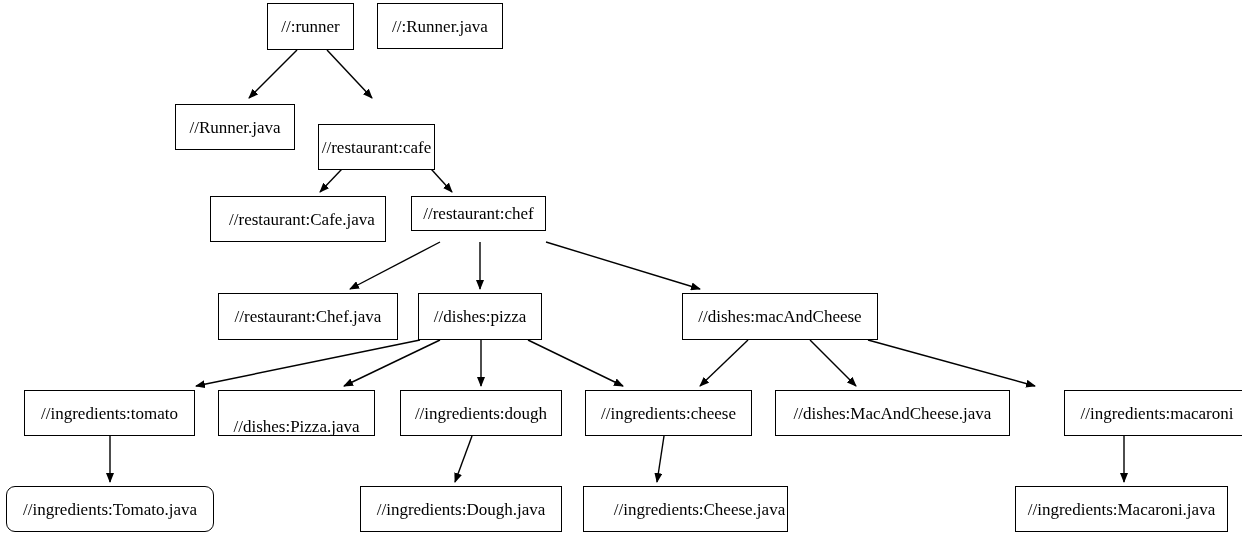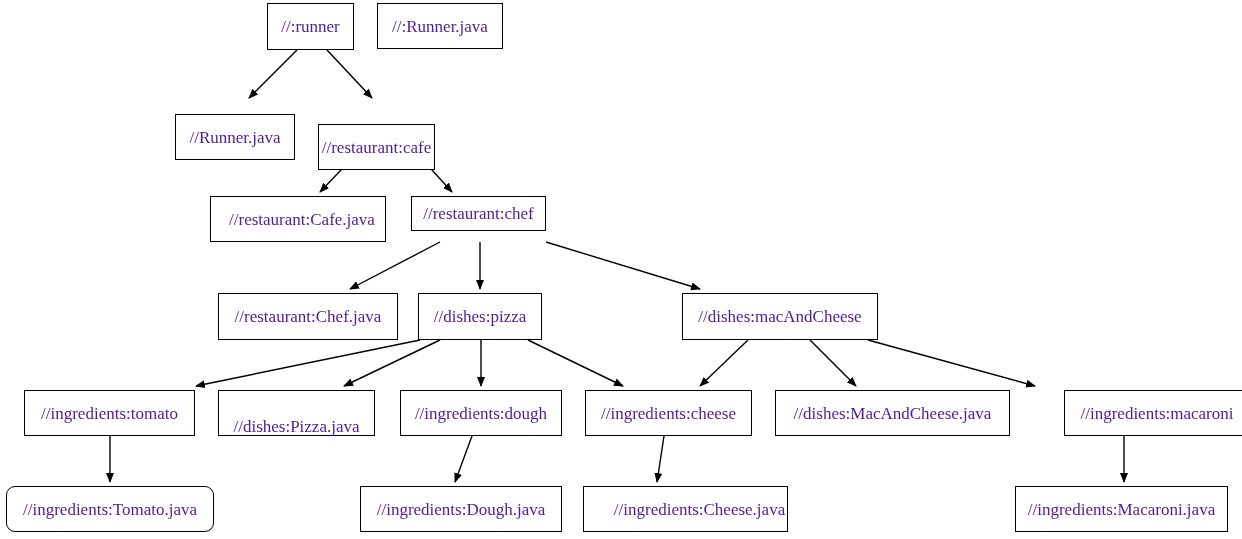--- a/index.html
+++ b/index.html
@@ -32,21 +32,21 @@
     display: flex;
     align-items: center;
     justify-content: center;
     color: #000000;
     white-space: nowrap;
   }
   .graph-node .node-label {
     font-family: "Liberation Serif", "DejaVu Serif", serif;
     font-size: 17px;
     line-height: 1;
-    color: #4c1d95;
+    color: #000000;
     letter-spacing: 0px;
   }
 </style>
 </head>
 <body>
 
 <div id="graph-canvas">
 
   <svg id="edge-layer" viewBox="0 0 1242 539" xmlns="http://www.w3.org/2000/svg">
     <defs>
@@ -76,21 +76,21 @@
       </g>
   </svg>
 
   <div id="node-group">
       <div class="graph-node" style="left: 267px; top: 3px; width: 87px; height: 47px; border-color: rgb(0, 0, 0); background: rgb(255, 255, 255);">
         <span class="node-label">//:runner</span>
       </div>
       <div class="graph-node" style="left: 377px; top: 3px; width: 126px; height: 46px; border-color: rgb(0, 0, 0); background: rgb(255, 255, 255);">
         <span class="node-label">//:Runner.java</span>
       </div>
-      <div class="graph-node" style="left: 175px; top: 114px; width: 120px; height: 46px; border-color: rgb(0, 0, 0); background: rgb(255, 255, 255);">
+      <div class="graph-node" style="left: 175px; top: 104px; width: 120px; height: 46px; border-color: rgb(0, 0, 0); background: rgb(255, 255, 255);">
         <span class="node-label">//Runner.java</span>
       </div>
       <div class="graph-node" style="left: 318px; top: 96px; width: 117px; height: 46px; border-color: rgb(0, 0, 0); background: rgb(255, 255, 255); margin-top: 28px;">
         <span class="node-label">//restaurant:cafe</span>
       </div>
       <div class="graph-node" style="left: 210px; top: 196px; width: 176px; height: 46px; border-color: rgb(0, 0, 0); background: rgb(255, 255, 255); padding-left: 8px;">
         <span class="node-label">//restaurant:Cafe.java</span>
       </div>
       <div class="graph-node" style="left: 411px; top: 196px; width: 135px; height: 35px; border-color: rgb(0, 0, 0); background: rgb(255, 255, 255);">
         <span class="node-label">//restaurant:chef</span>

